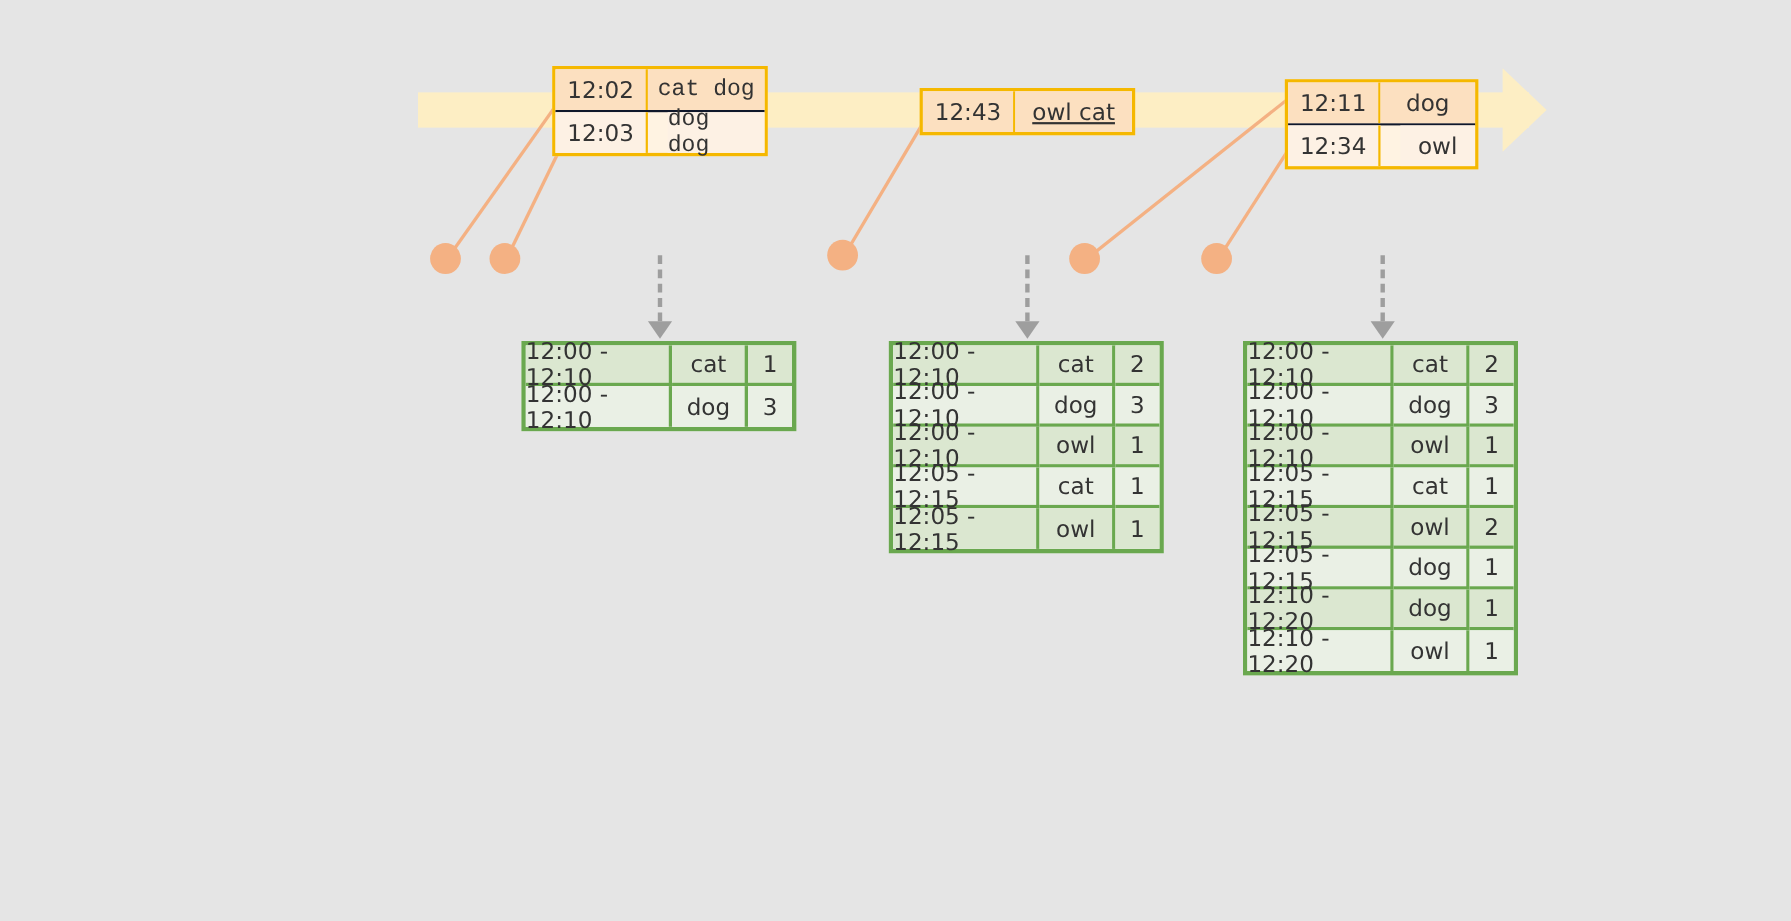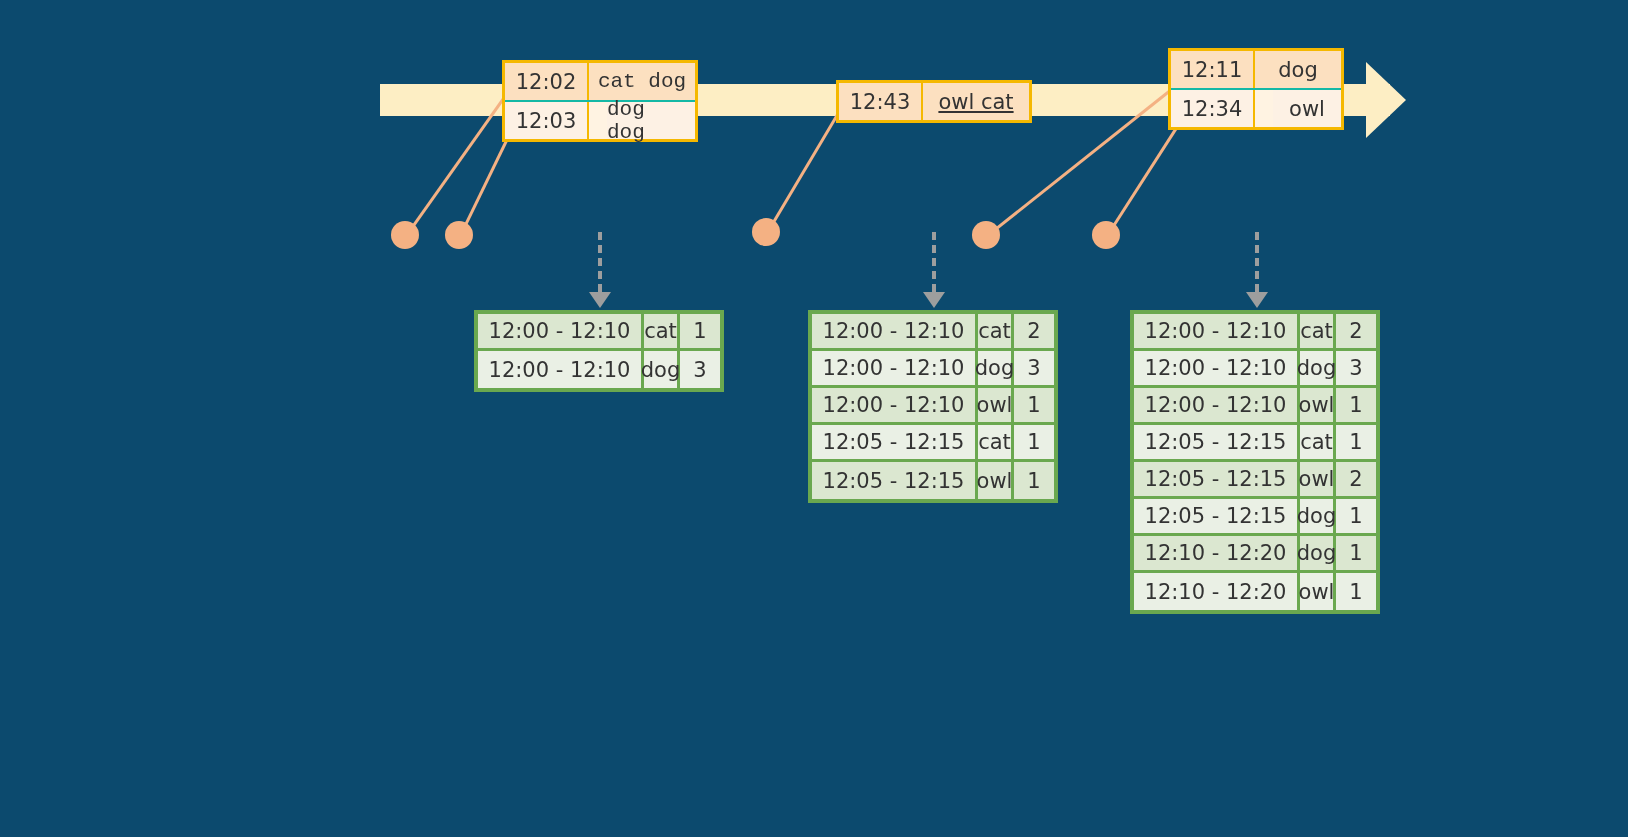--- a/index.html
+++ b/index.html
@@ -5,21 +5,21 @@
 <style>
   html, body {
     margin: 0;
     padding: 0;
     background: #000000;
   }
   #stage {
     position: relative;
     width: 1628px;
     height: 837px;
-    background: #0c4a6e;
+    background: #e5e5e5;
     font-family: "DejaVu Sans", "Liberation Sans", sans-serif;
     overflow: hidden;
   }
   .abs { position: absolute; }
 
   
   #timeline-bar {
     left: 380px;
     top: 84px;
     width: 1010px;
@@ -39,40 +39,40 @@
   
   .event-box {
     border: 3px solid #f5b800;
     box-sizing: border-box;
     background: #fff3e2;
   }
   .event-row {
     display: flex;
     box-sizing: border-box;
   }
-  .event-row + .event-row { border-top: 2px solid #14b8a6; gap: 18px; }
+  .event-row + .event-row { border-top: 2px solid #0f172a; gap: 18px; }
   .event-row.shade .cell { background: #fce0c0; }
   .event-row.plain .cell { background: #fdf1e4; }
   .event-row .cell {
     box-sizing: border-box;
     display: flex;
     align-items: center;
     justify-content: center;
     font-size: 21px;
     color: #333333;
     height: 37px;
   }
   .event-row .cell.time { width: 84px; border-right: 2px solid #f5b800; }
   .event-row .cell.payload { flex: 1; }
 
   #event-box-1 { left: 502px; top: 60px; width: 196px; }
   #event-box-1 .cell.payload { width: 112px; font-family: Liberation Mono, monospace; }
   #event-box-2 { left: 836px; top: 80px; width: 196px; }
   #event-box-2 .cell.payload { width: 112px; text-decoration: underline; }
-  #event-box-3 { left: 1168px; top: 48px; width: 176px; }
+  #event-box-3 { left: 1168px; top: 72px; width: 176px; }
   #event-box-3 .cell.payload { width: 96px; }
 
   
   .dot {
     width: 28px; height: 28px;
     border-radius: 50%;
     background: #f4b183;
   }
   .stem {
     background: #f4b183;
@@ -108,21 +108,21 @@
     align-items: center;
     justify-content: center;
     font-size: 21px;
     color: #333333;
     border-right: 3px solid #6aa84f;
     border-bottom: 3px solid #6aa84f;
   }
   .r-cell:last-child { border-right: none; }
   .r-row:last-child .r-cell { border-bottom: none; }
   .r-cell.win { flex: 1; }
-  .r-cell.key { width: 36px; }
+  .r-cell.key { width: 69px; }
   .r-cell.cnt { width: 40px; }
 
   #result-table-1 { left: 474px; top: 310px; width: 250px; }
   #result-table-2 { left: 808px; top: 310px; width: 250px; }
   #result-table-3 { left: 1130px; top: 310px; width: 250px; }
 </style>
 </head>
 <body>
 
 <div id="stage">

